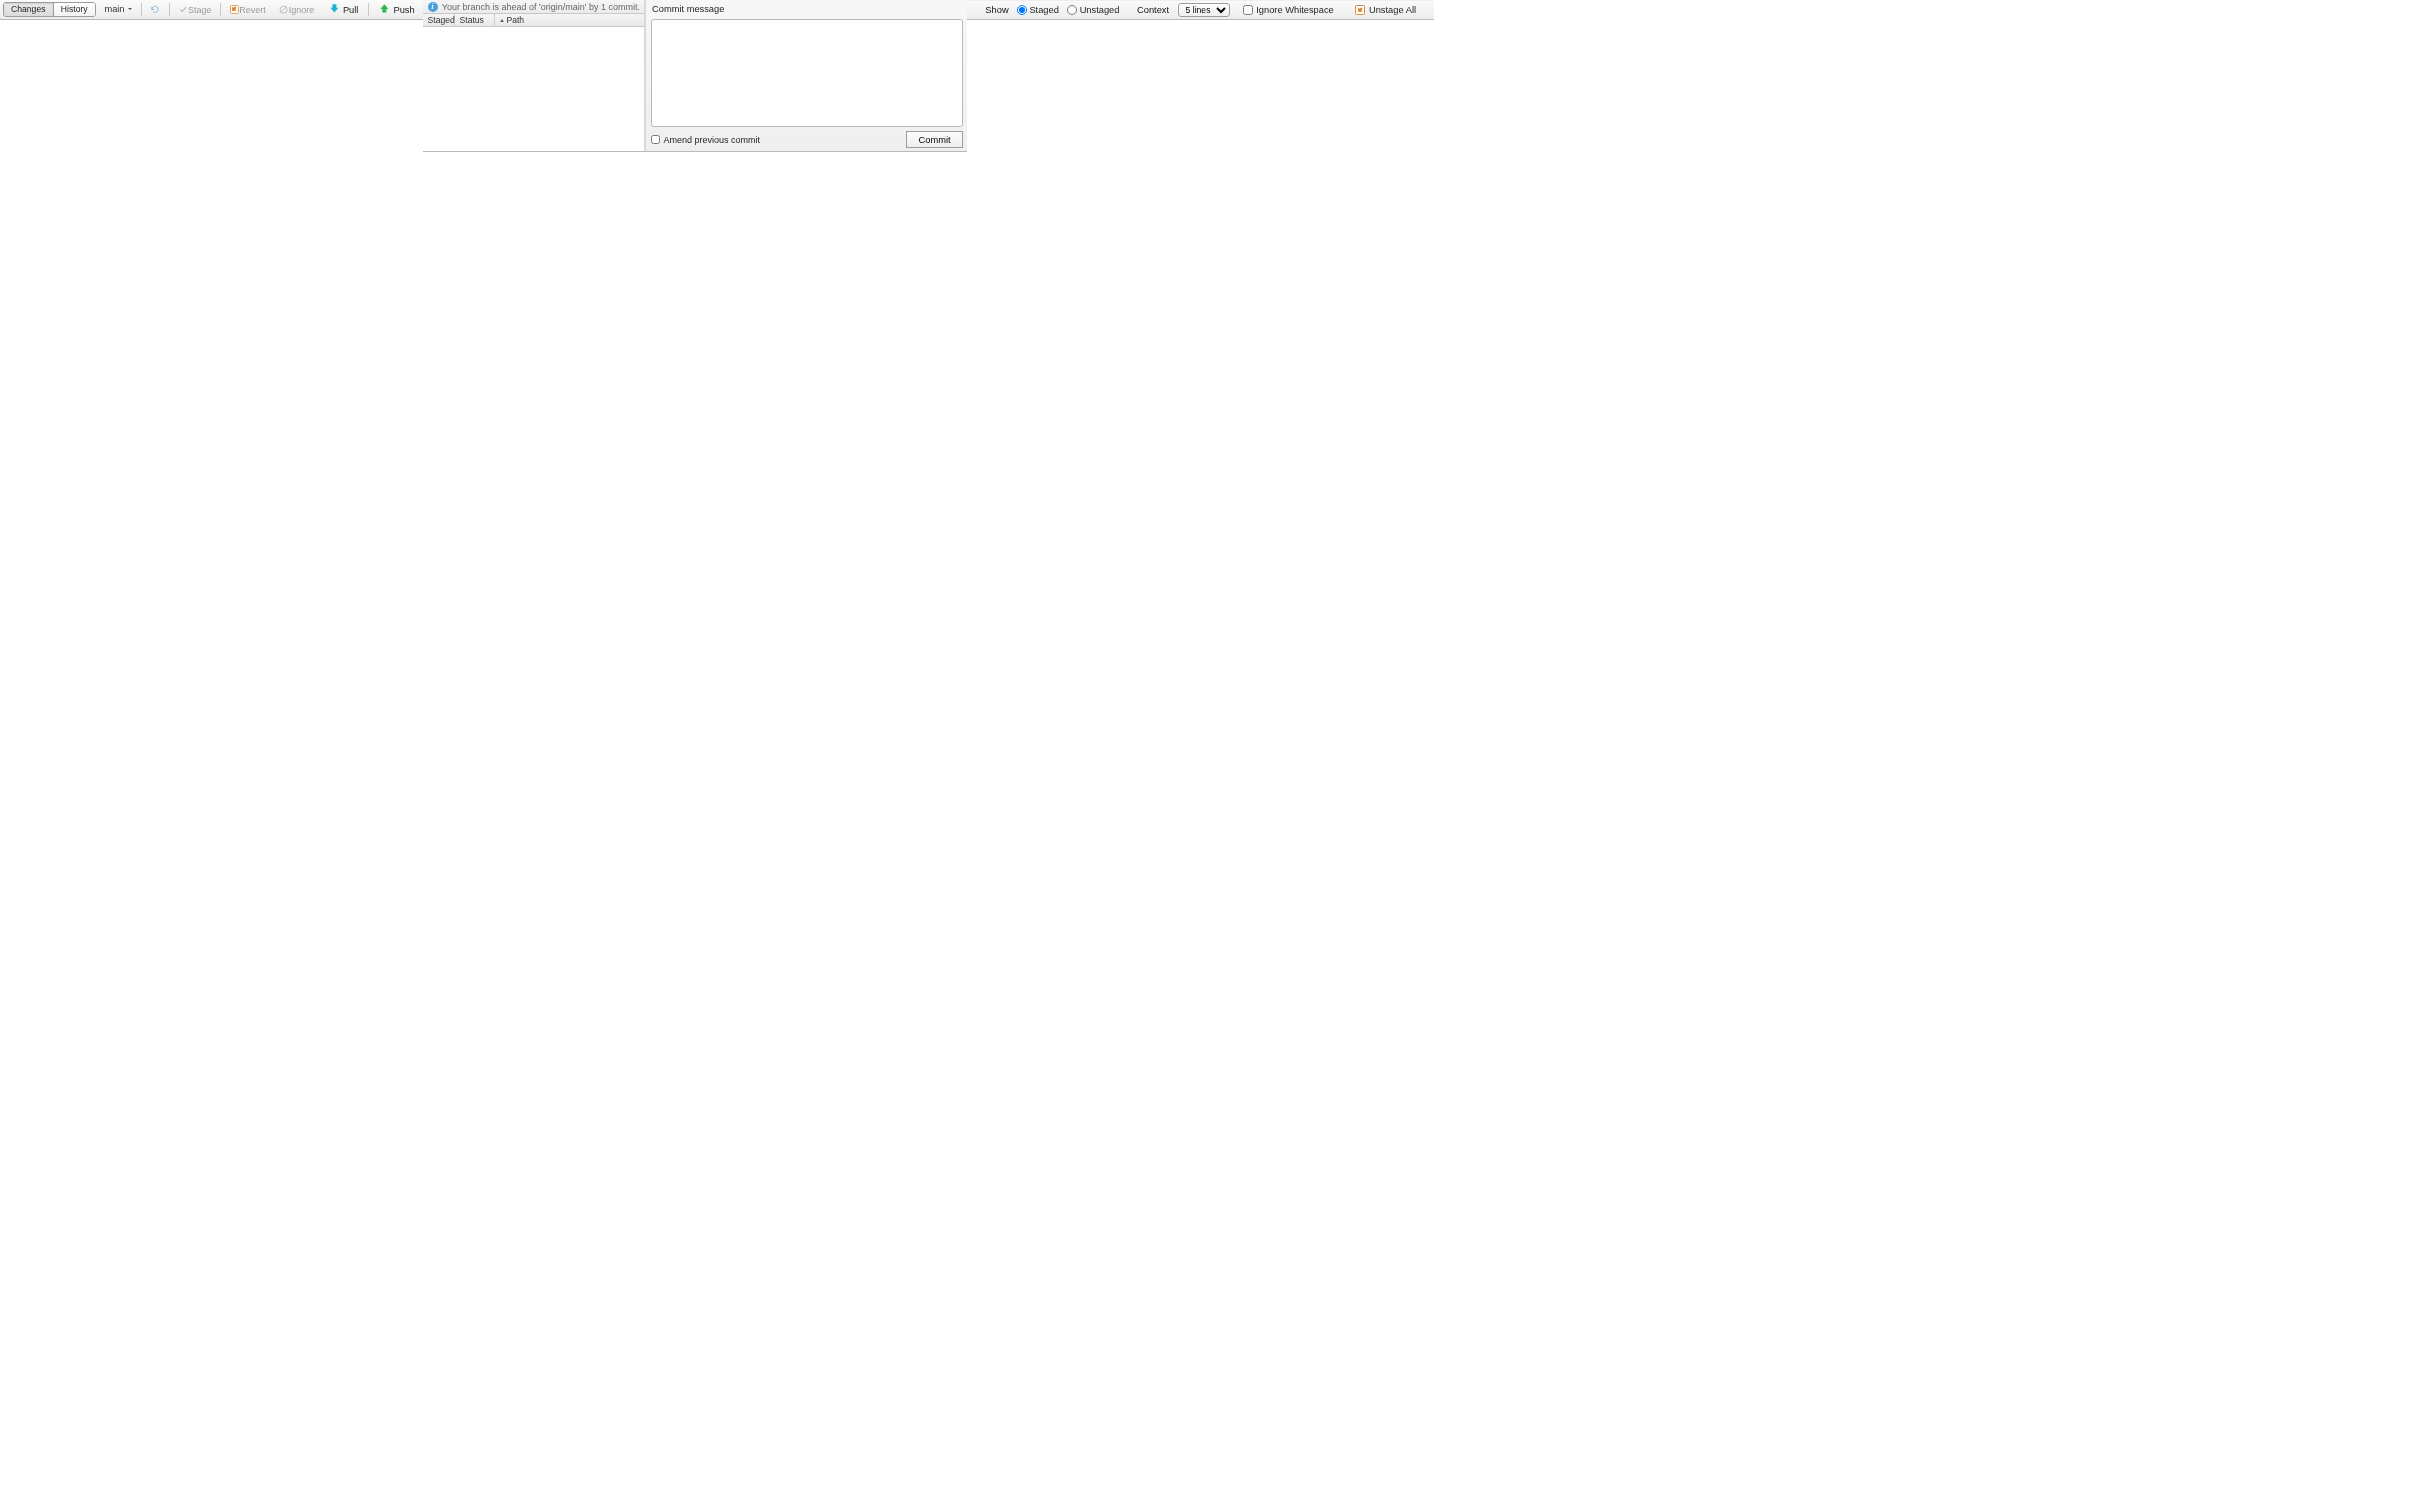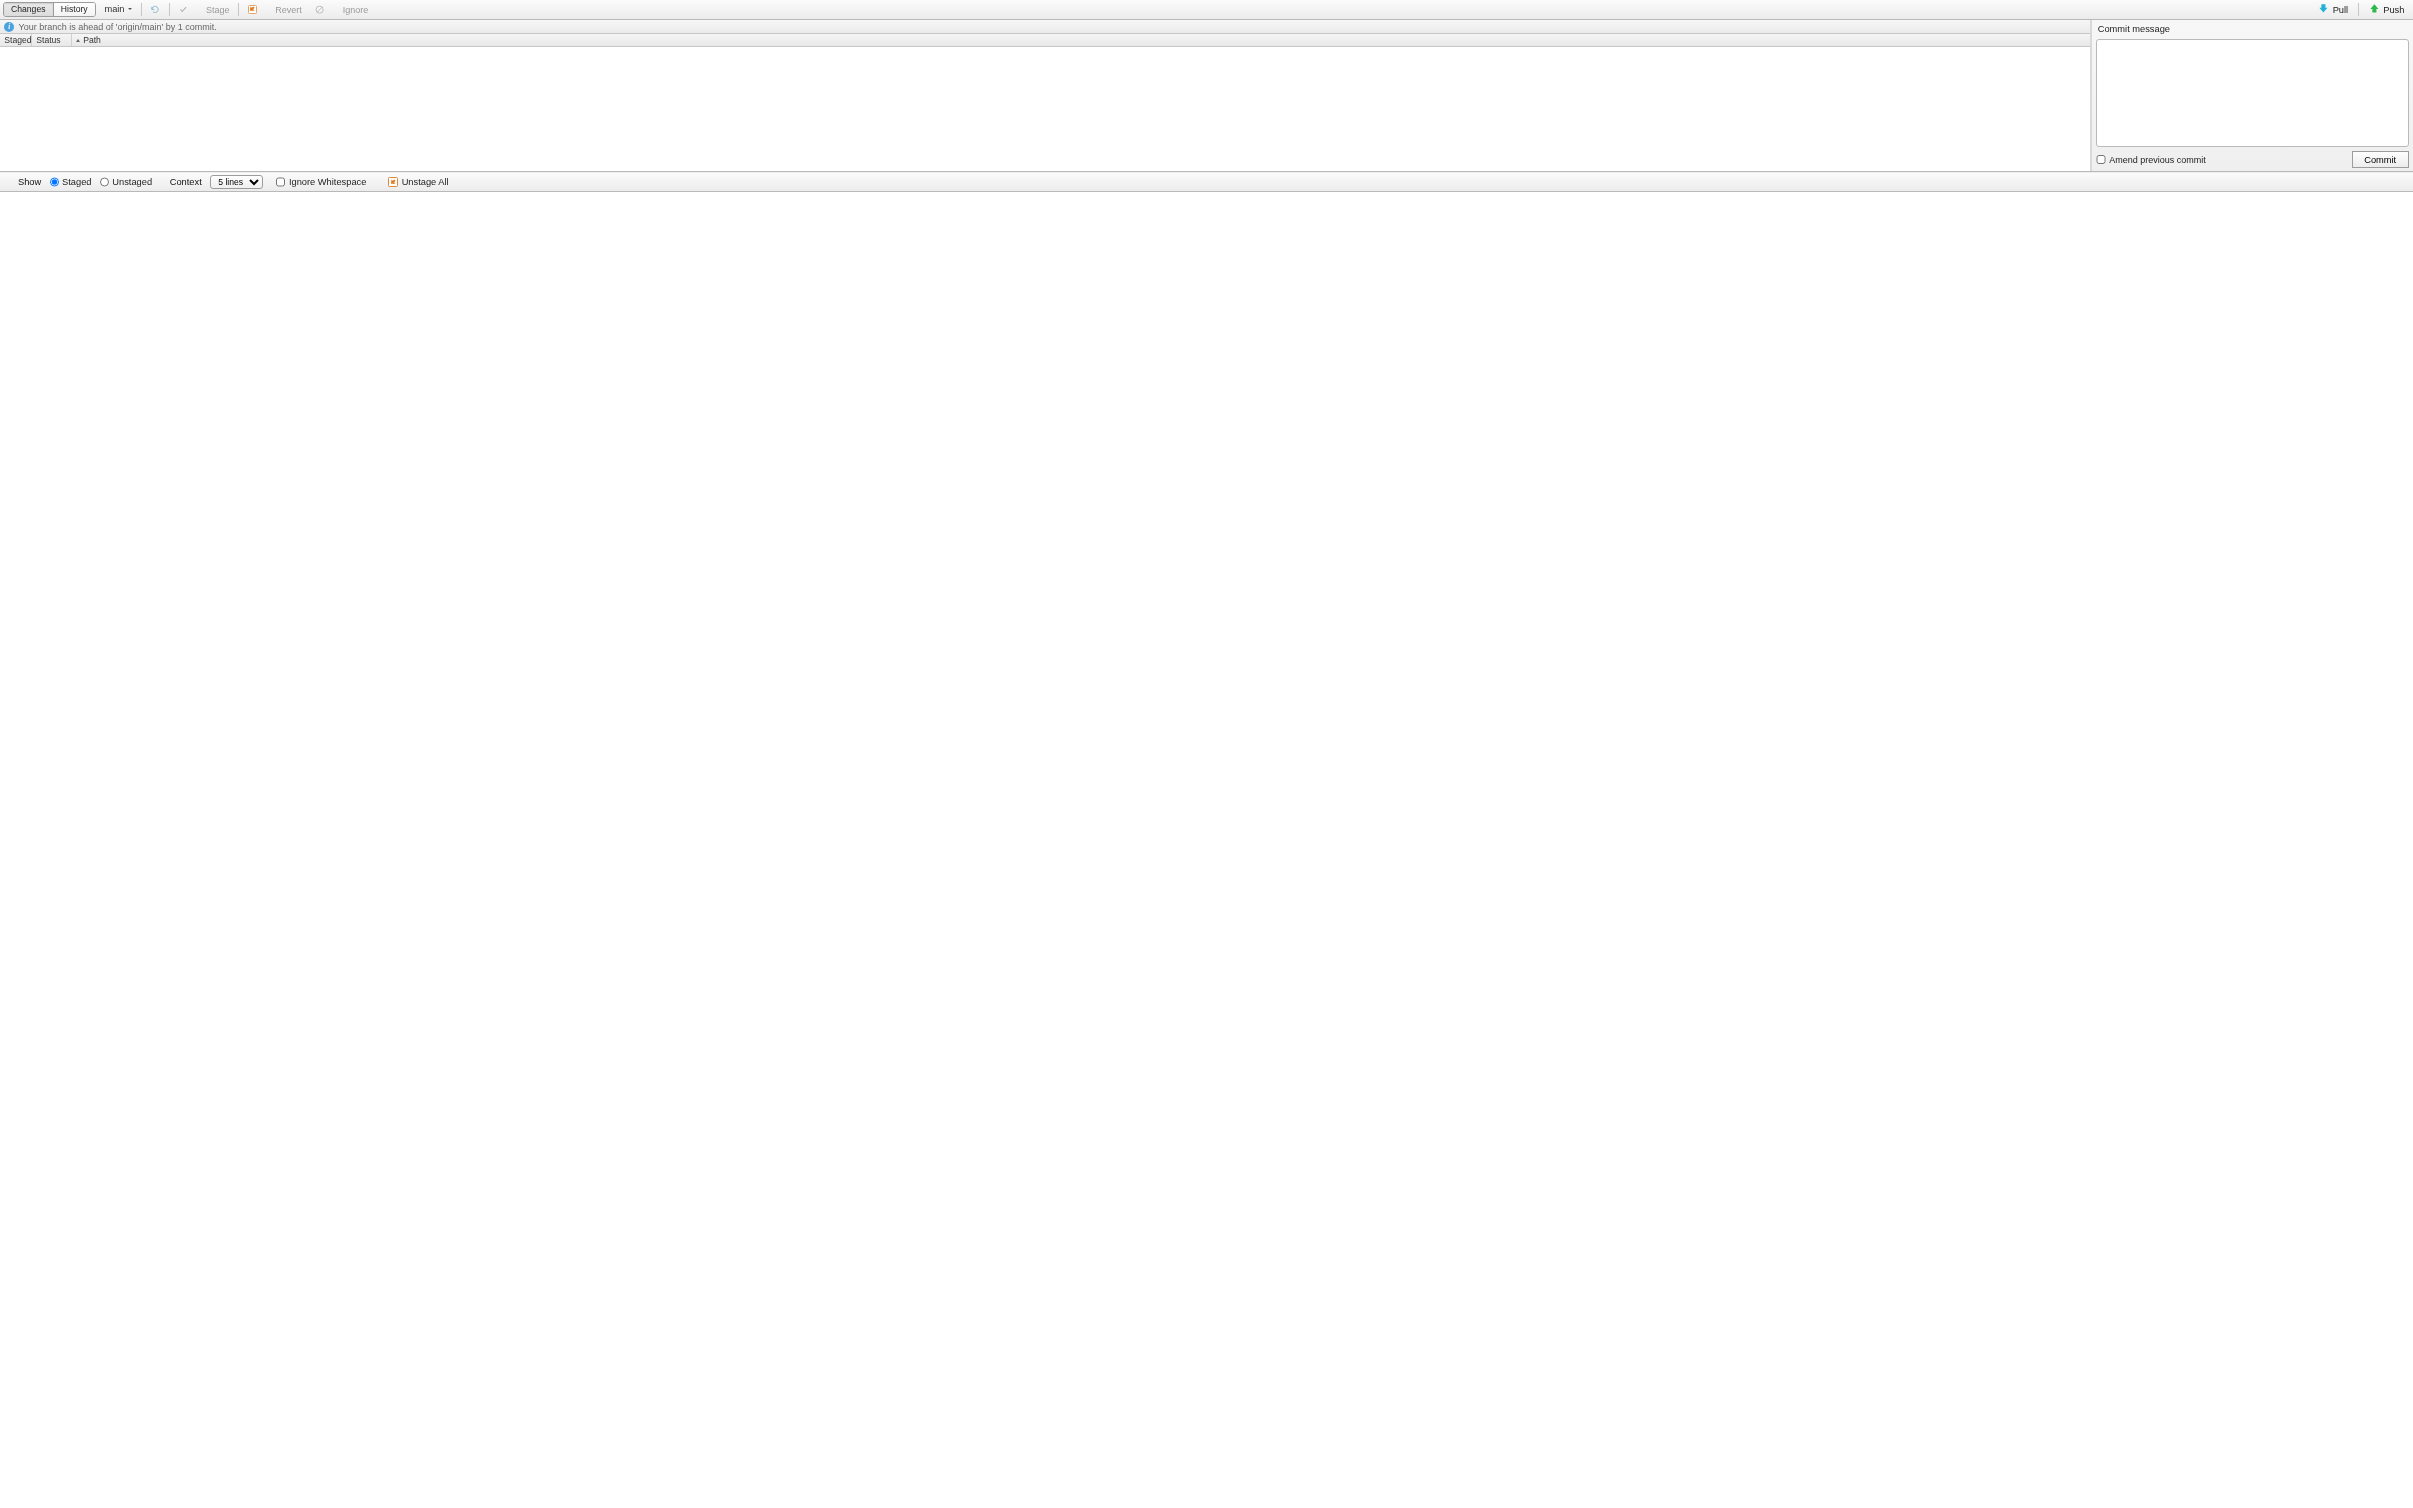--- a/index.html
+++ b/index.html
@@ -4,21 +4,21 @@
 <style>
   * { box-sizing: border-box; margin: 0; padding: 0; }
   html, body {
     width: 100%; height: 100%;
     font-family: "Lucida Grande", "Helvetica Neue", Arial, sans-serif;
     font-size: 9.3px;
     color: #222;
     background: #fff;
   }
 
-  .wrap { display: flex; flex-direction: column; height: 100vh; }
+  .wrap { display: flex; flex-direction: row; height: 100vh; }
 
   
   .toolbar {
     height: 20px;
     background: linear-gradient(#fbfbfb, #ececec);
     border-bottom: 0.7px solid #b9b9b9;
     display: flex;
     align-items: center;
     padding: 0 2.9px;
     gap: 4.3px;
@@ -54,21 +54,21 @@
   .branch-caret {
     width: 0; height: 0;
     border-left: 2.2px solid transparent;
     border-right: 2.2px solid transparent;
     border-top: 2.9px solid #555;
   }
 
   .tb-sep { width:0.7px; height:13px; background:#c6c6c6; }
 
   .tb-btn {
-    display:inline-flex; align-items:center; gap:18px;
+    display:inline-flex; align-items:center; gap:0;
     padding:0 4.3px; height:16px;
     color:#9b9b9b; cursor:default;
     font-size:9px;
   }
   .tb-btn .icn { display:inline-flex; width:10px; height:10px; align-items:center; justify-content:center; }
 
   .toolbar-right { margin-left:auto; display:flex; align-items:center; gap:4.3px; }
   .tb-action {
     display:inline-flex; align-items:center; gap:3.6px;
     padding:0 5.7px; height:16px; cursor:pointer;

